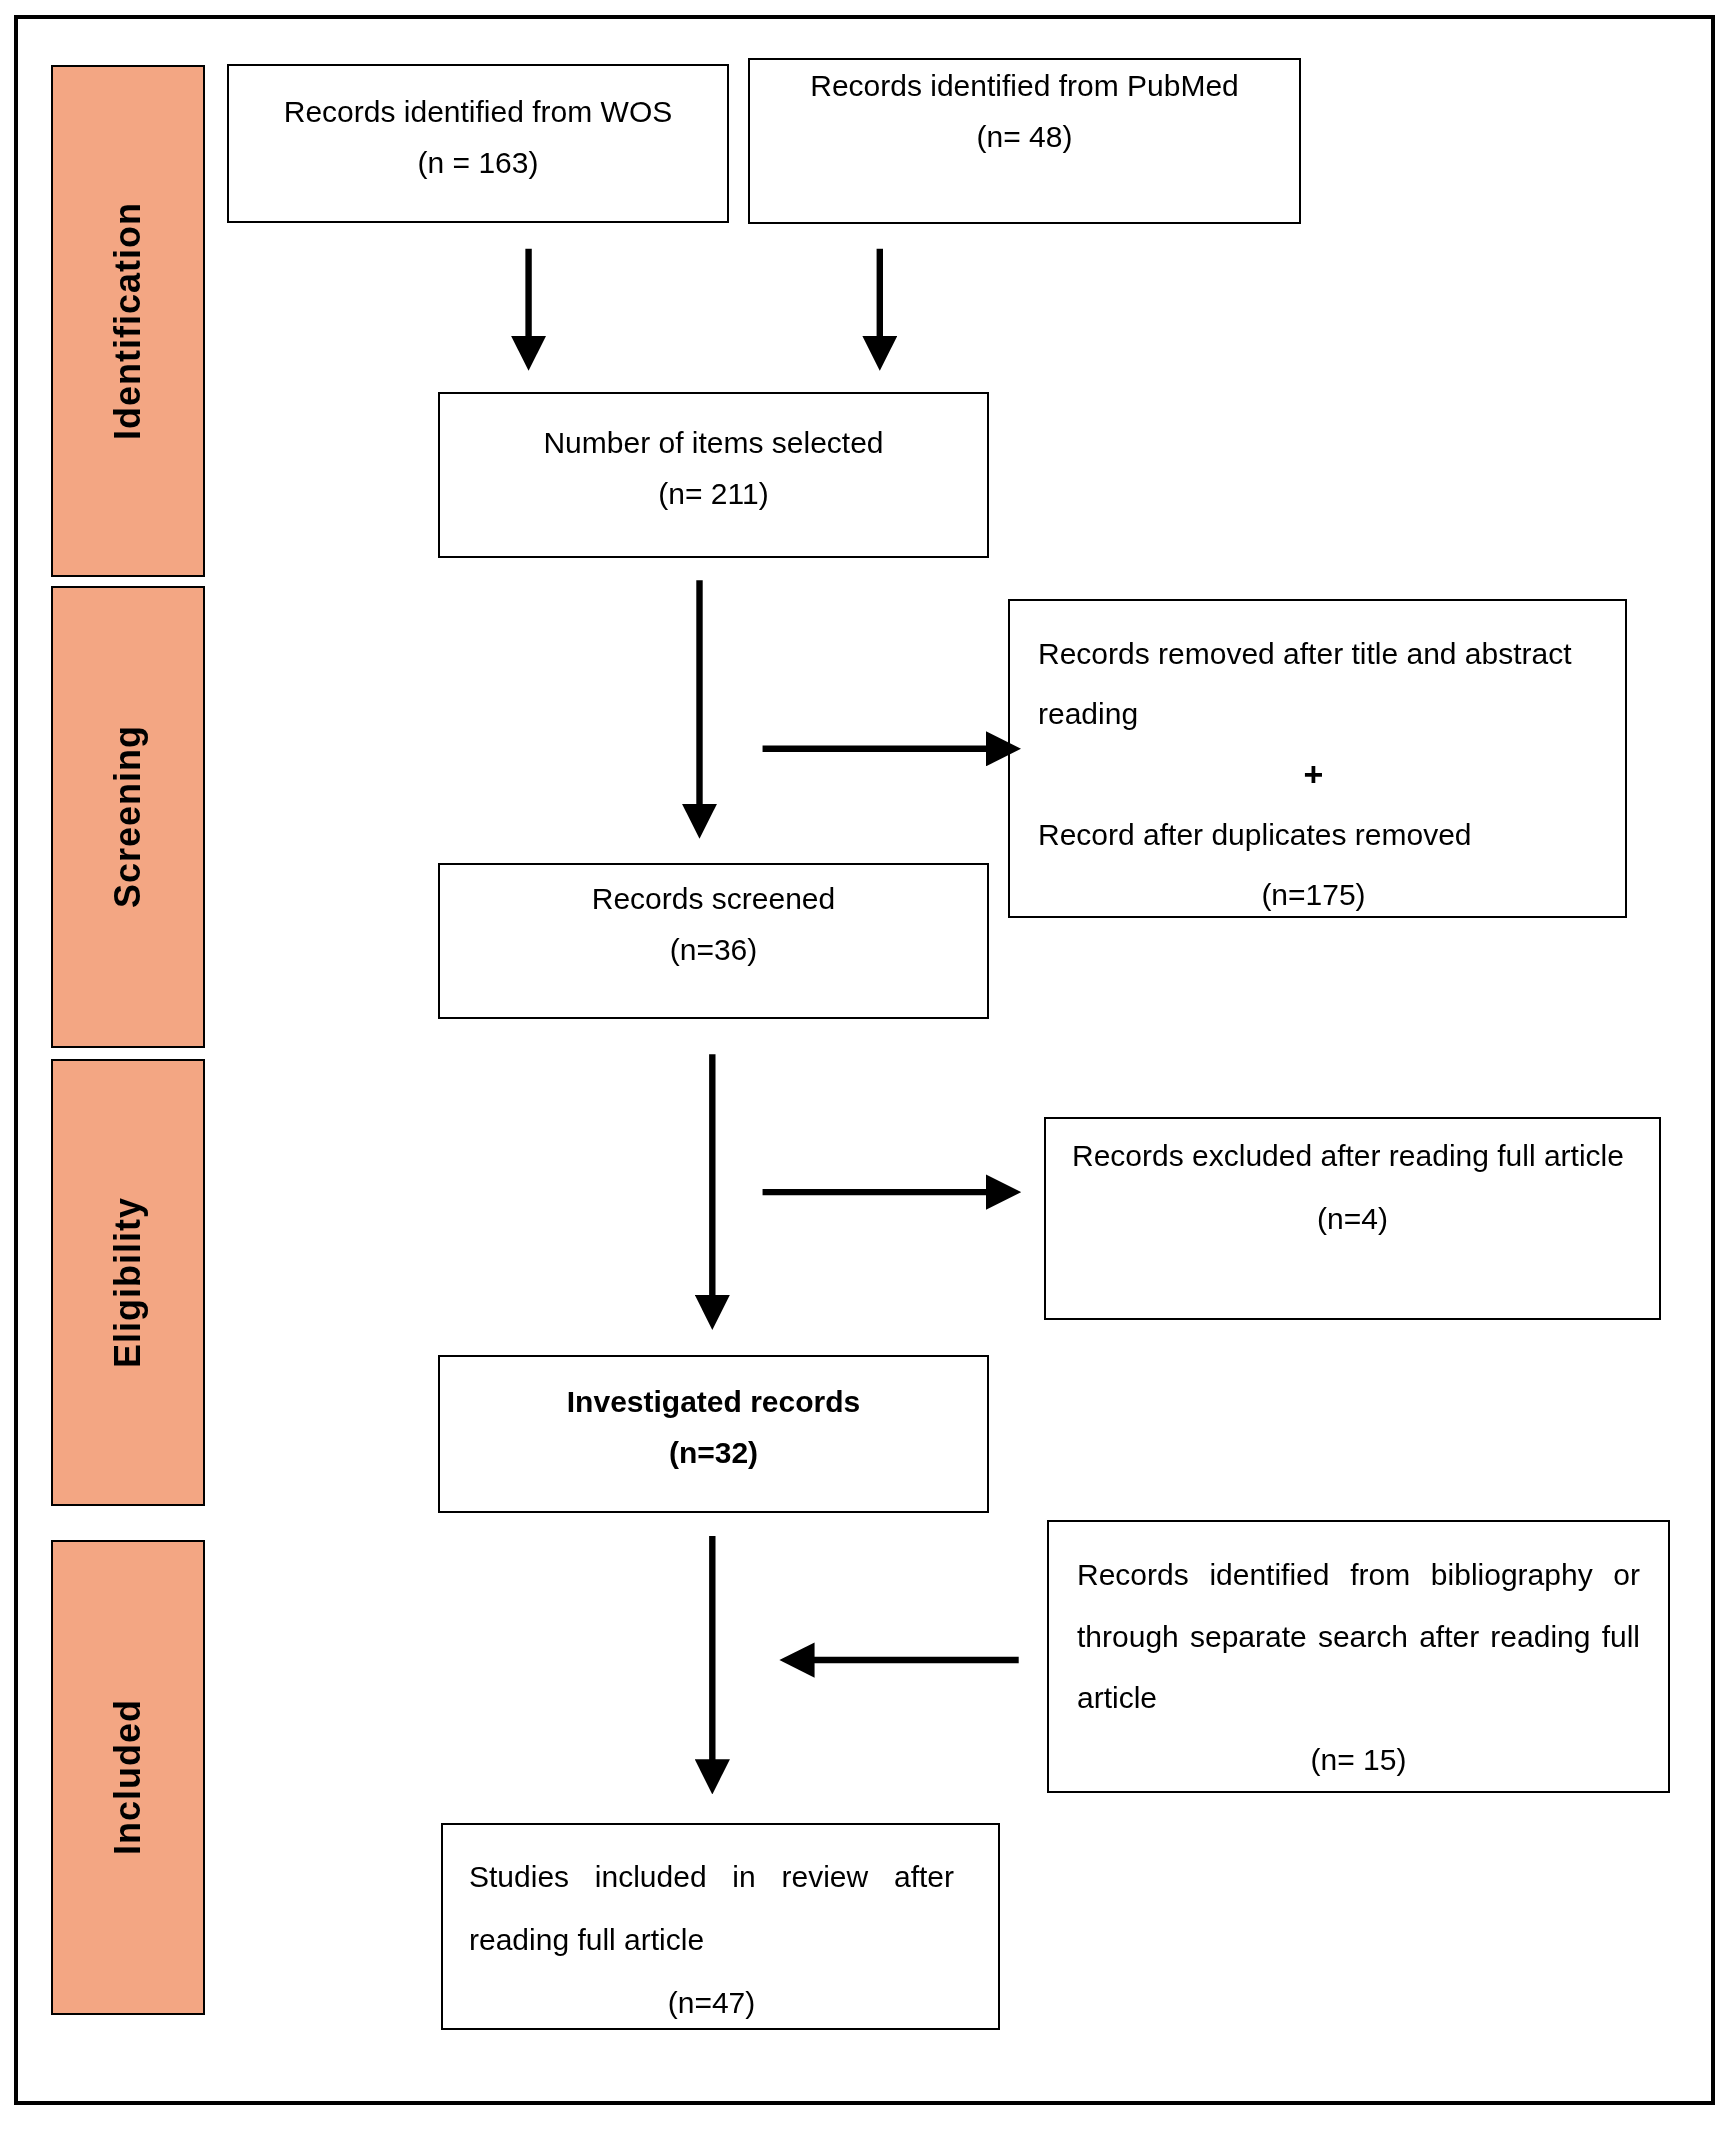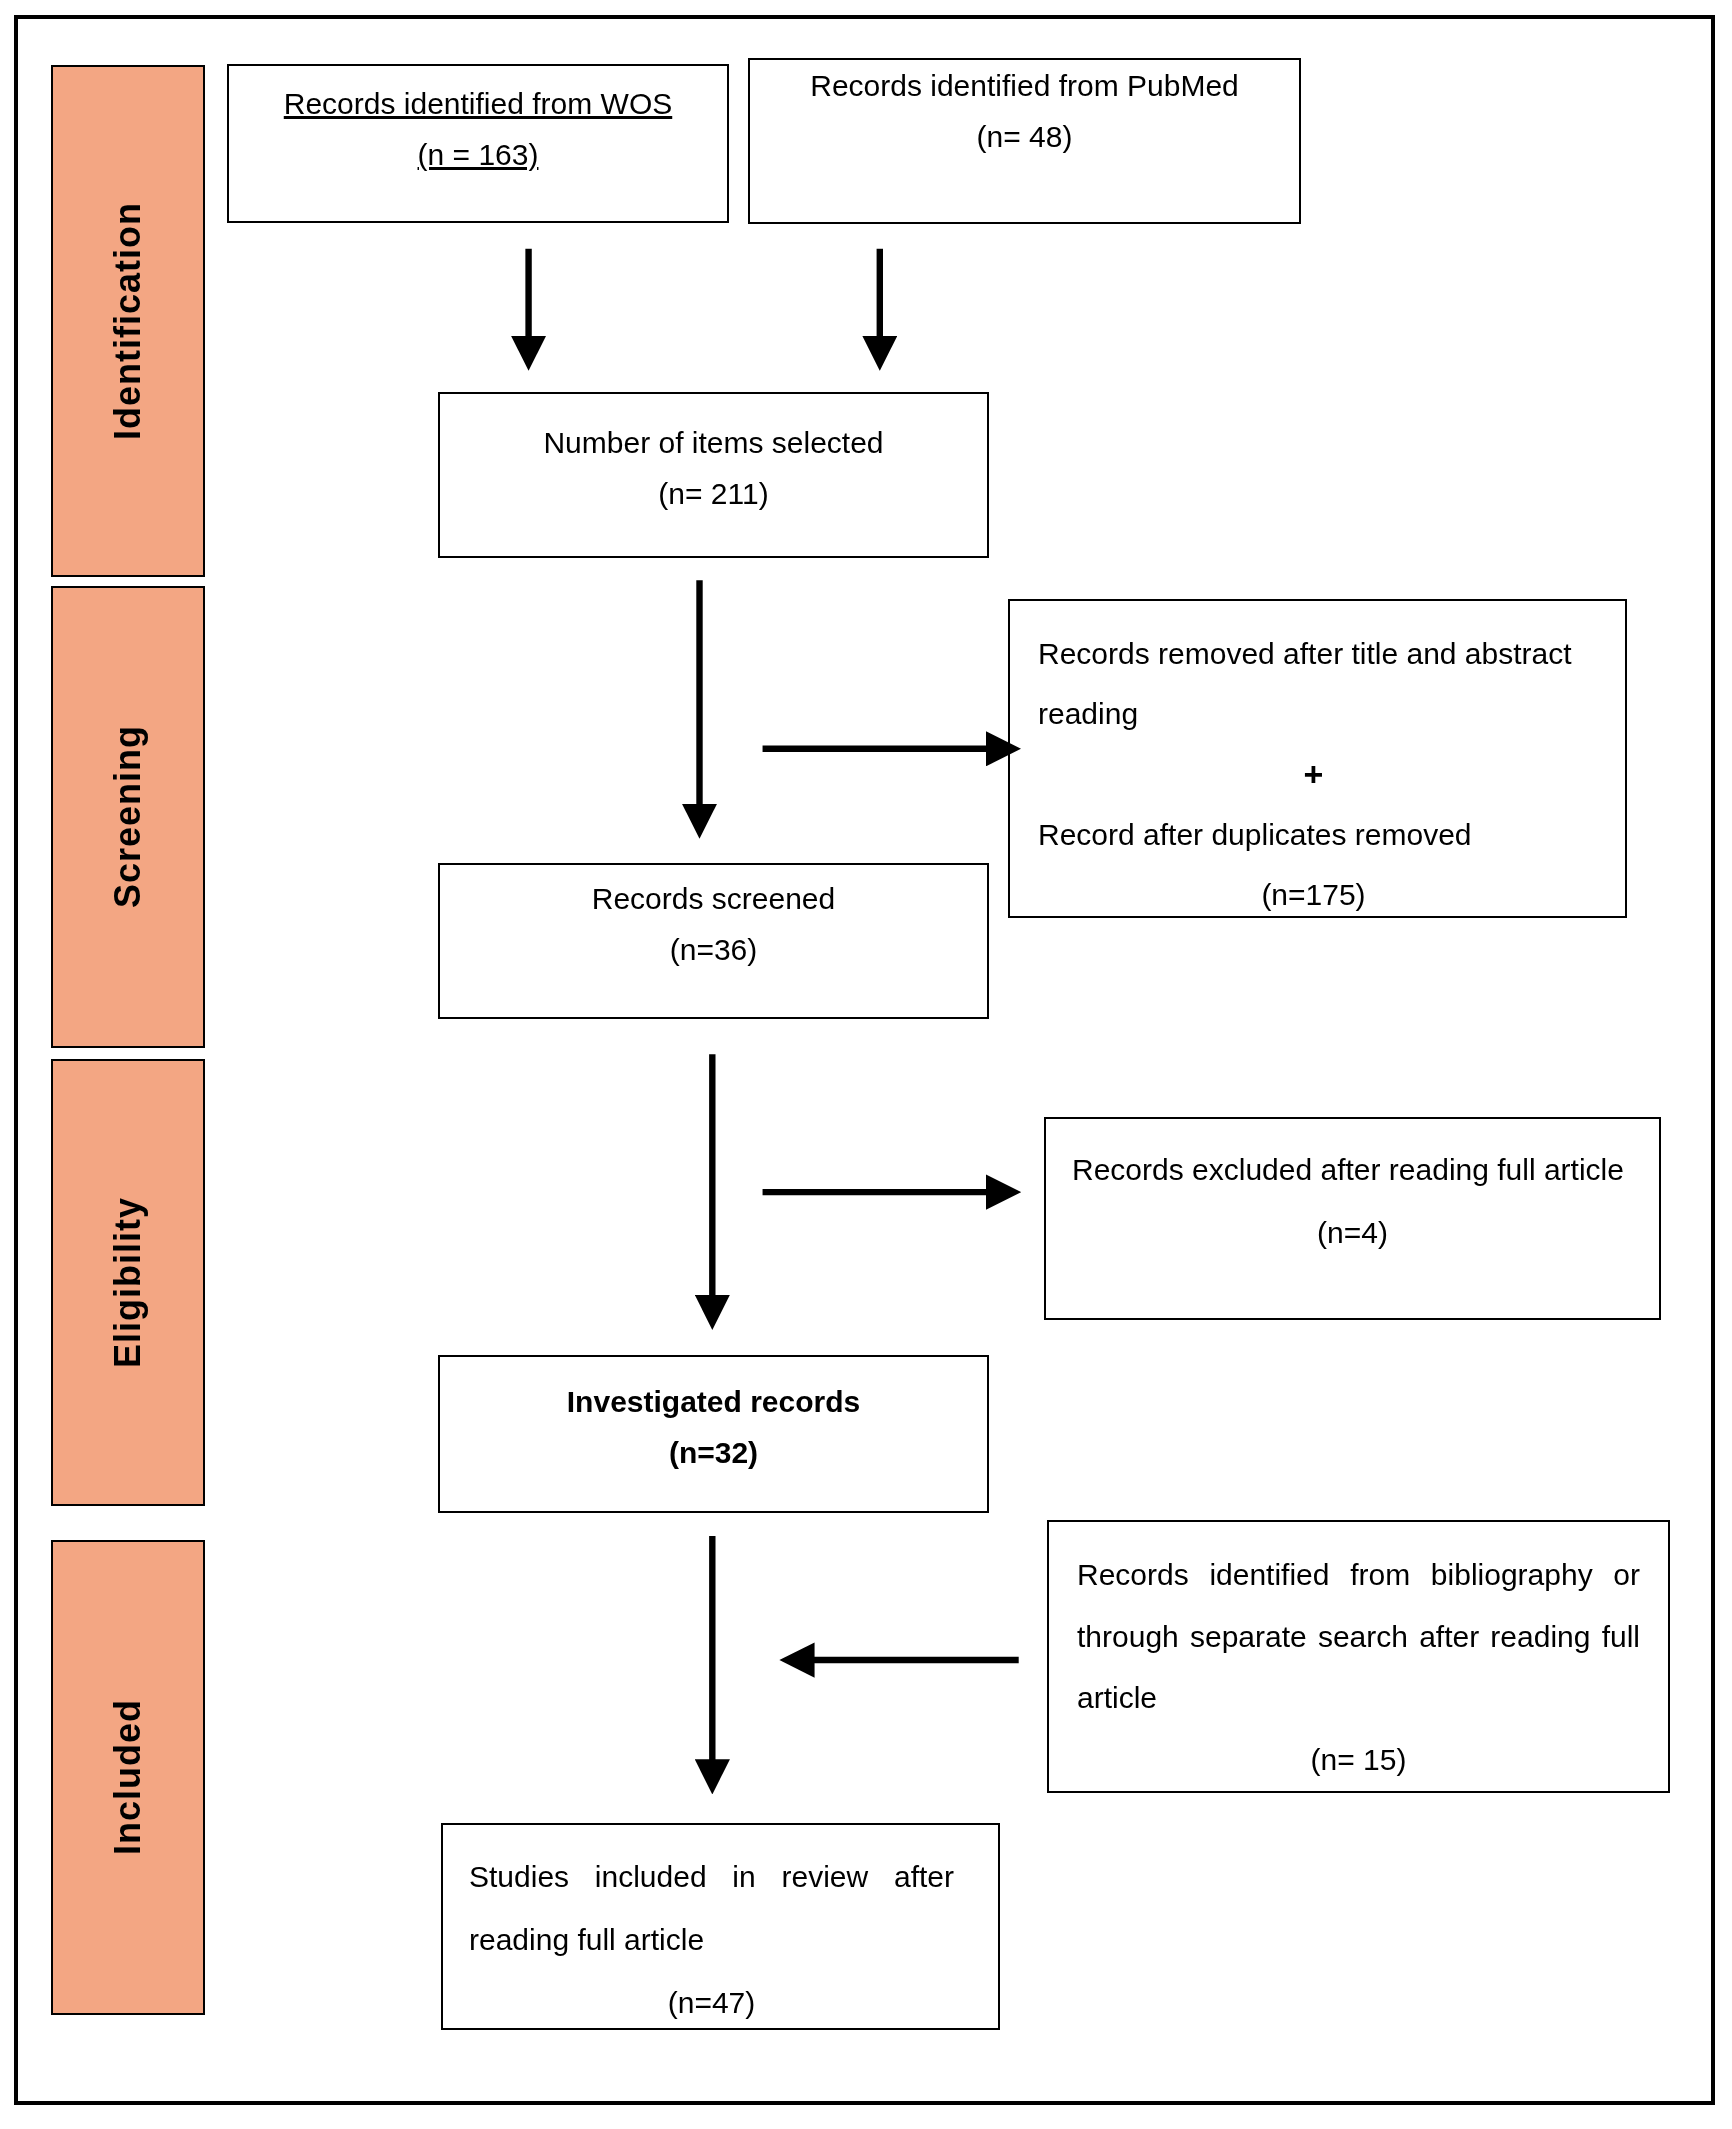--- a/index.html
+++ b/index.html
@@ -54,31 +54,31 @@
     background: #ffffff;
     border: 2.5px solid #000000;
     box-sizing: border-box;
     color: #000000;
     font-size: 30px;
     line-height: 1.7;
   }
   .fbox.center { text-align: center; }
   .fbox .nline { text-align: center; }
 
-  [data-name="box-records-wos"]        { left: 227px;  top: 64px;  width: 502px; height: 159px; padding-top: 12px; text-decoration: underline; }
+  [data-name="box-records-wos"]        { left: 227px;  top: 64px;  width: 502px; height: 159px; padding-top: 20px; }
   [data-name="box-records-pubmed"]     { left: 748px; top: 58px;  width: 553px; height: 166px; }
   [data-name="box-items-selected"]     { left: 438px;  top: 392px;  width: 551px; height: 166px; padding-top: 23px; }
   [data-name="box-records-screened"]   { left: 438px;  top: 863px; width: 551px; height: 156px; padding-top: 8px; }
   [data-name="box-investigated-records"]{ left: 438px; top: 1355px; width: 551px; height: 158px; padding-top: 19px; font-weight: bold; }
   [data-name="box-studies-included"]   { left: 441px;  top: 1823px; width: 559px; height: 207px;
                                          padding: 20px 44px 0 26px; text-align: justify; line-height: 2.1; }
   [data-name="box-records-removed"]    { left: 1008px; top: 599px; width: 619px; height: 319px;
                                          padding: 23px 36px 0 28px; text-align: left; line-height: 2.0; }
   [data-name="box-records-excluded"]   { left: 1044px; top: 1117px; width: 617px; height: 203px;
-                                         padding: 19px 26px 0 26px; text-align: justify; line-height: 2.1; }
+                                         padding: 5px 26px 0 26px; text-align: justify; line-height: 2.1; }
   [data-name="box-records-bibliography"]{ left: 1047px; top: 1520px; width: 623px; height: 273px;
                                          padding: 22px 28px 0 28px; text-align: justify; line-height: 2.05; }
 
   .plusline {
     text-align: center;
     font-weight: 700;
     font-size: 34px;
     line-height: 1.8;
   }
   

